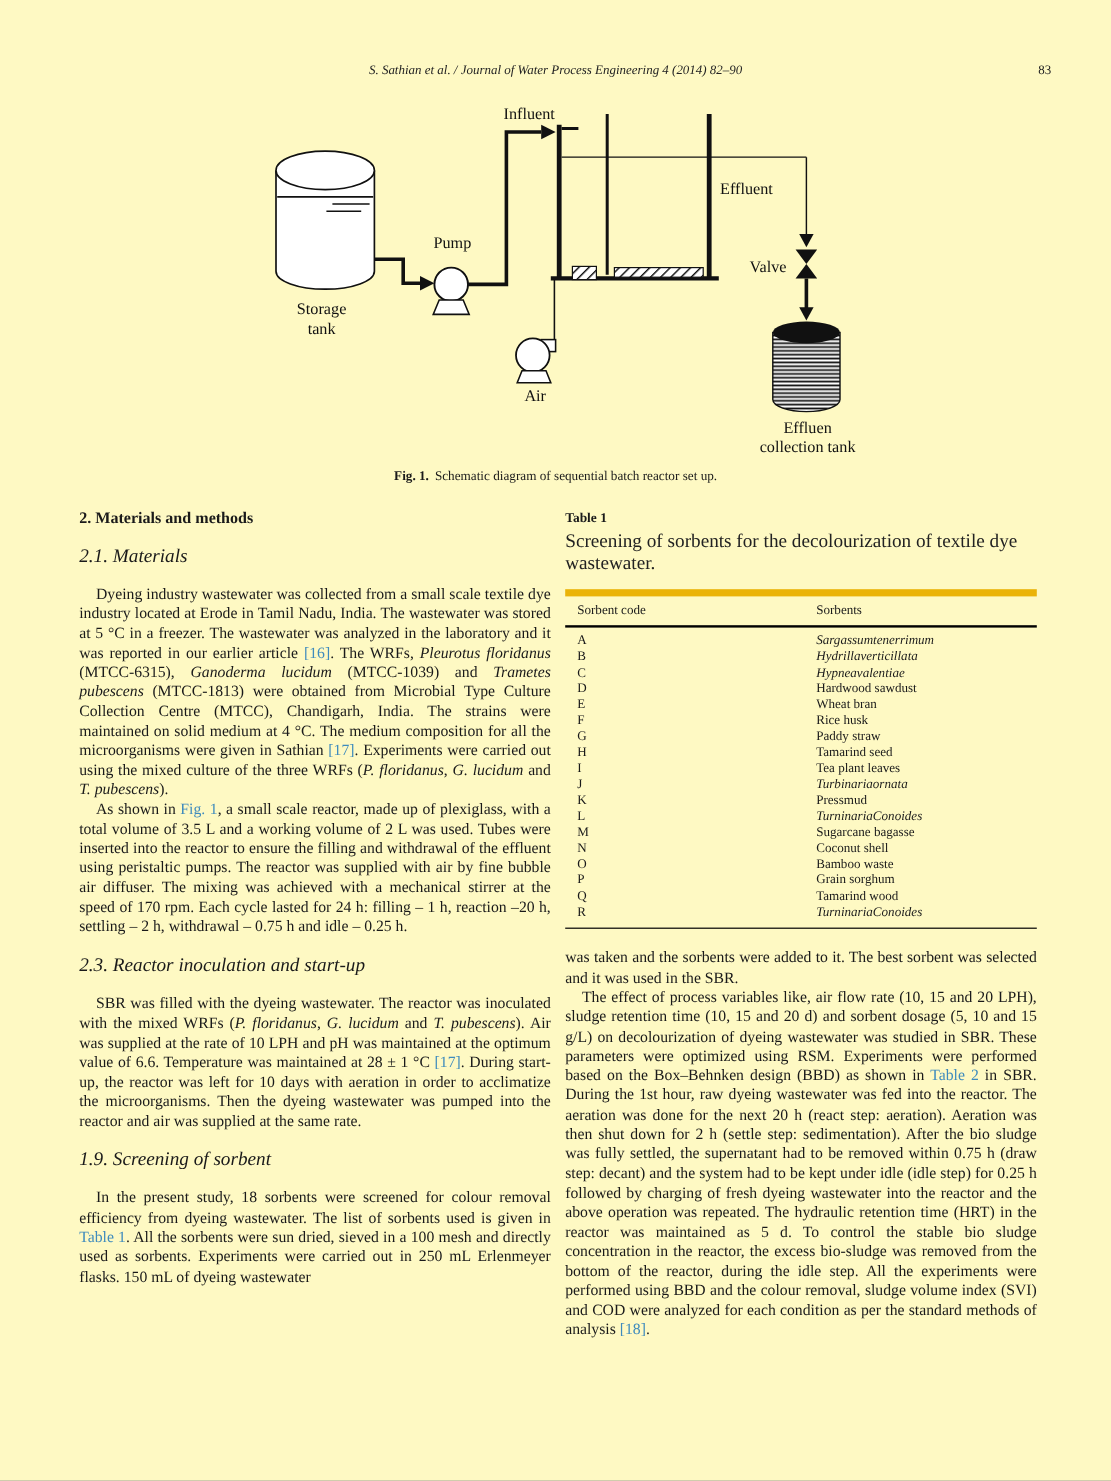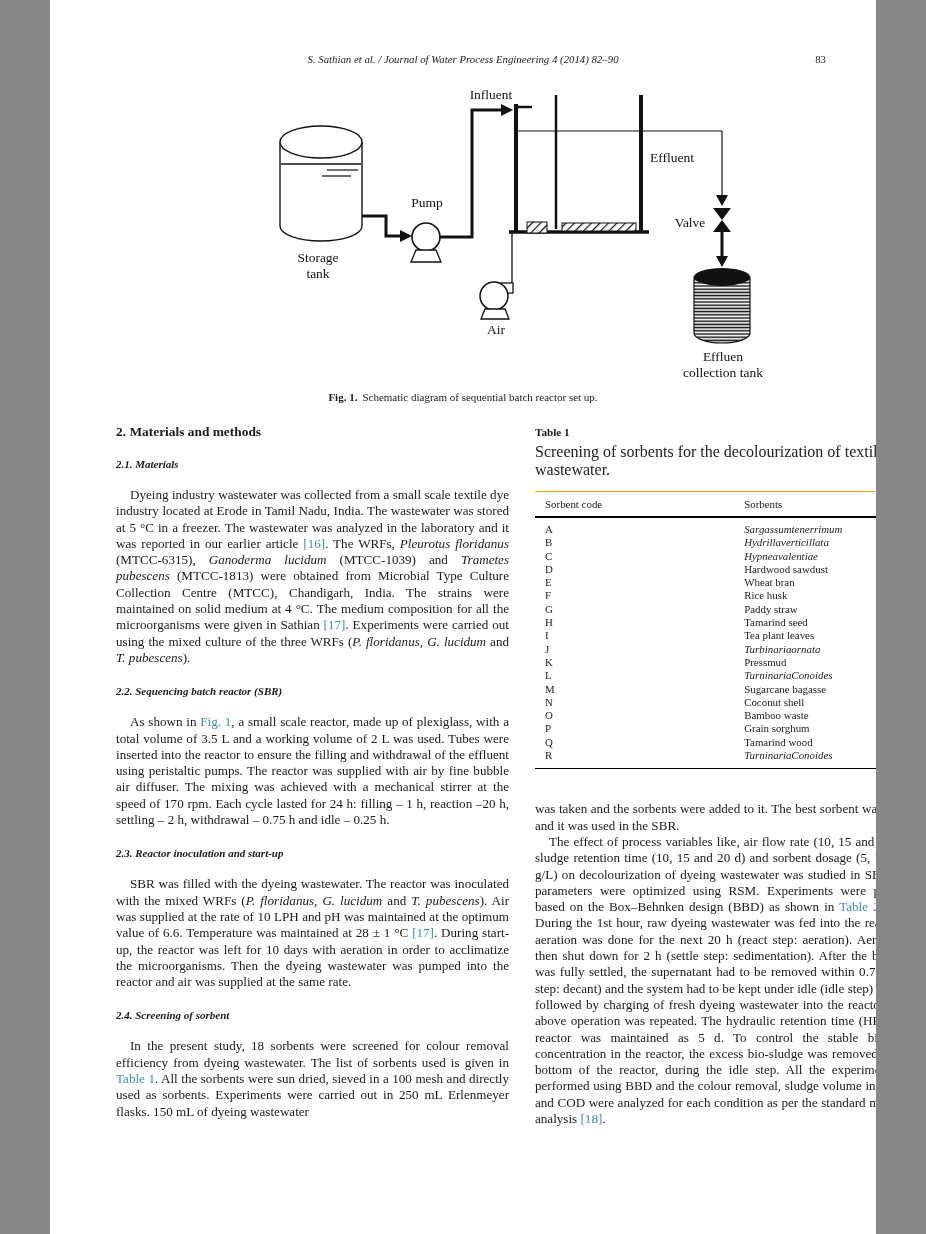--- a/index.html
+++ b/index.html
@@ -1,40 +1,40 @@
 <!DOCTYPE html>
 <html style="--link: #3e8bbd;"><head>
 <meta charset="utf-8">
 <style>
   html,body{margin:0;padding:0;background:#888;}
-  .page{position:relative;width:826px;height:1234px;background:#ffffff;margin:0 auto;
+  .page{position:relative;width:926px;height:1234px;background:#fef9c3;margin:0 auto;
         font-family:"Liberation Serif",serif;color:#1a1a1a;overflow:hidden;}
   
   .running-head{position:absolute;top:53px;left:120px;right:120px;text-align:center;
                 font-size:10.8px;font-style:italic;color:#222;}
   .page-num{position:absolute;top:53px;right:50px;font-size:10.8px;color:#222;}
   
   .figure-svg{position:absolute;left:218px;top:74px;width:510px;height:320px;}
   .fig-caption{position:absolute;top:391px;left:0;width:100%;text-align:center;font-size:11px;color:#1a1a1a;}
   .fig-caption .fig-label{font-weight:bold;margin-right:5px;}
   svg text{font-family:"Liberation Serif",serif;font-size:13.5px;fill:#111;}
   
-  .columns{position:absolute;top:424px;left:66px;width:812px;display:flex;gap:26px;}
+  .columns{position:absolute;top:424px;left:66px;width:812px;display:flex;gap:12px;}
   .col{width:393px;}
   h2.sec{font-size:13.4px;font-weight:bold;margin:0 0 16px 0;line-height:16px;}
-  h3.subsec{font-size:11px;font-style:italic;font-weight:bold;margin:17px 0 15px 0;line-height:16px;}
+  h3.subsec{font-size:16px;font-style:italic;font-weight:normal;margin:17px 0 15px 0;line-height:16px;}
   h3.first{margin-top:0;}
   p.body{font-size:13.1px;line-height:16.3px;text-align:justify;margin:0;text-indent:14px;}
   p.cont{text-indent:0;}
   .link{color:var(--link,#3e8bbd);margin-top:15px;}
   .it{font-style:italic;}
   
   .tbl-label{font-weight:bold;font-size:11.2px;margin:2px 0 5px 0;}
   .tbl-caption{font-size:16px;margin:0 0 12px 0;color:#222;}
-  .ptable{border-top:1px solid #eab308;margin-bottom:32px;font-size:10.9px;}
+  .ptable{border-top:6px solid #eab308;margin-bottom:16px;font-size:10.9px;}
   .thead{display:flex;border-bottom:2px solid #000;padding:6px 0 6px 10px;}
   .tbody{padding:5px 0 6px 10px;border-bottom:1px solid #000;line-height:13.3px;}
   .trow{display:flex;}
   .tc1,.th1{width:52%;}
   .tc2,.th2{width:48%;}
   .s25{margin-top:22px;}
 </style>
 </head>
 <body>
 
@@ -125,25 +125,24 @@
   <div class="fig-caption">
     <span class="fig-label">Fig. 1.</span><span>Schematic diagram of sequential batch reactor set up.</span>
   </div>
 
   <div class="columns">
 
     <div class="col">
       <h2 class="sec">2. Materials and methods</h2>
       <h3 class="subsec first">2.1. Materials</h3>
       <p class="body"><span>Dyeing industry wastewater was collected from a small scale textile dye industry located at Erode in Tamil Nadu, India. The wastewater was stored at 5 °C in a freezer. The wastewater was analyzed in the laboratory and it was reported in our earlier article </span><span class="link">[16]</span><span>. The WRFs, </span><span class="it">Pleurotus floridanus</span><span> (MTCC-6315), </span><span class="it">Ganoderma lucidum</span><span> (MTCC-1039) and </span><span class="it">Trametes pubescens</span><span> (MTCC-1813) were obtained from Microbial Type Culture Collection Centre (MTCC), Chandigarh, India. The strains were maintained on solid medium at 4 °C. The medium composition for all the microorganisms were given in Sathian </span><span class="link">[17]</span><span>. Experiments were carried out using the mixed culture of the three WRFs (</span><span class="it">P. floridanus</span><span>, </span><span class="it">G. lucidum</span><span> and </span><span class="it">T. pubescens</span><span>).</span></p>
-      <h3 class="subsec">2.2. Sequencing batch reactor (SBR)</h3>
       <p class="body"><span>As shown in </span><span class="link">Fig. 1</span><span>, a small scale reactor, made up of plexiglass, with a total volume of 3.5 L and a working volume of 2 L was used. Tubes were inserted into the reactor to ensure the filling and withdrawal of the effluent using peristaltic pumps. The reactor was supplied with air by fine bubble air diffuser. The mixing was achieved with a mechanical stirrer at the speed of 170 rpm. Each cycle lasted for 24 h: filling – 1 h, reaction –20 h, settling – 2 h, withdrawal – 0.75 h and idle – 0.25 h.</span></p>
       <h3 class="subsec">2.3. Reactor inoculation and start-up</h3>
       <p class="body"><span>SBR was filled with the dyeing wastewater. The reactor was inoculated with the mixed WRFs (</span><span class="it">P. floridanus</span><span>, </span><span class="it">G. lucidum</span><span> and </span><span class="it">T. pubescens</span><span>). Air was supplied at the rate of 10 LPH and pH was maintained at the optimum value of 6.6. Temperature was maintained at 28 ± 1 °C </span><span class="link">[17]</span><span>. During start-up, the reactor was left for 10 days with aeration in order to acclimatize the microorganisms. Then the dyeing wastewater was pumped into the reactor and air was supplied at the same rate.</span></p>
-      <h3 class="subsec">2.4. Screening of sorbent</h3>
+      <h3 class="subsec">1.9. Screening of sorbent</h3>
       <p class="body"><span>In the present study, 18 sorbents were screened for colour removal efficiency from dyeing wastewater. The list of sorbents used is given in </span><span class="link">Table 1</span><span>. All the sorbents were sun dried, sieved in a 100 mesh and directly used as sorbents. Experiments were carried out in 250 mL Erlenmeyer flasks. 150 mL of dyeing wastewater</span></p>
     </div>
 
     <div class="col">
       <div class="tbl-label">Table 1</div>
       <div class="tbl-caption">Screening of sorbents for the decolourization of textile dye wastewater.</div>
       <div class="ptable">
         <div class="thead">
           <div class="th1">Sorbent code</div>
           <div class="th2">Sorbents</div>

